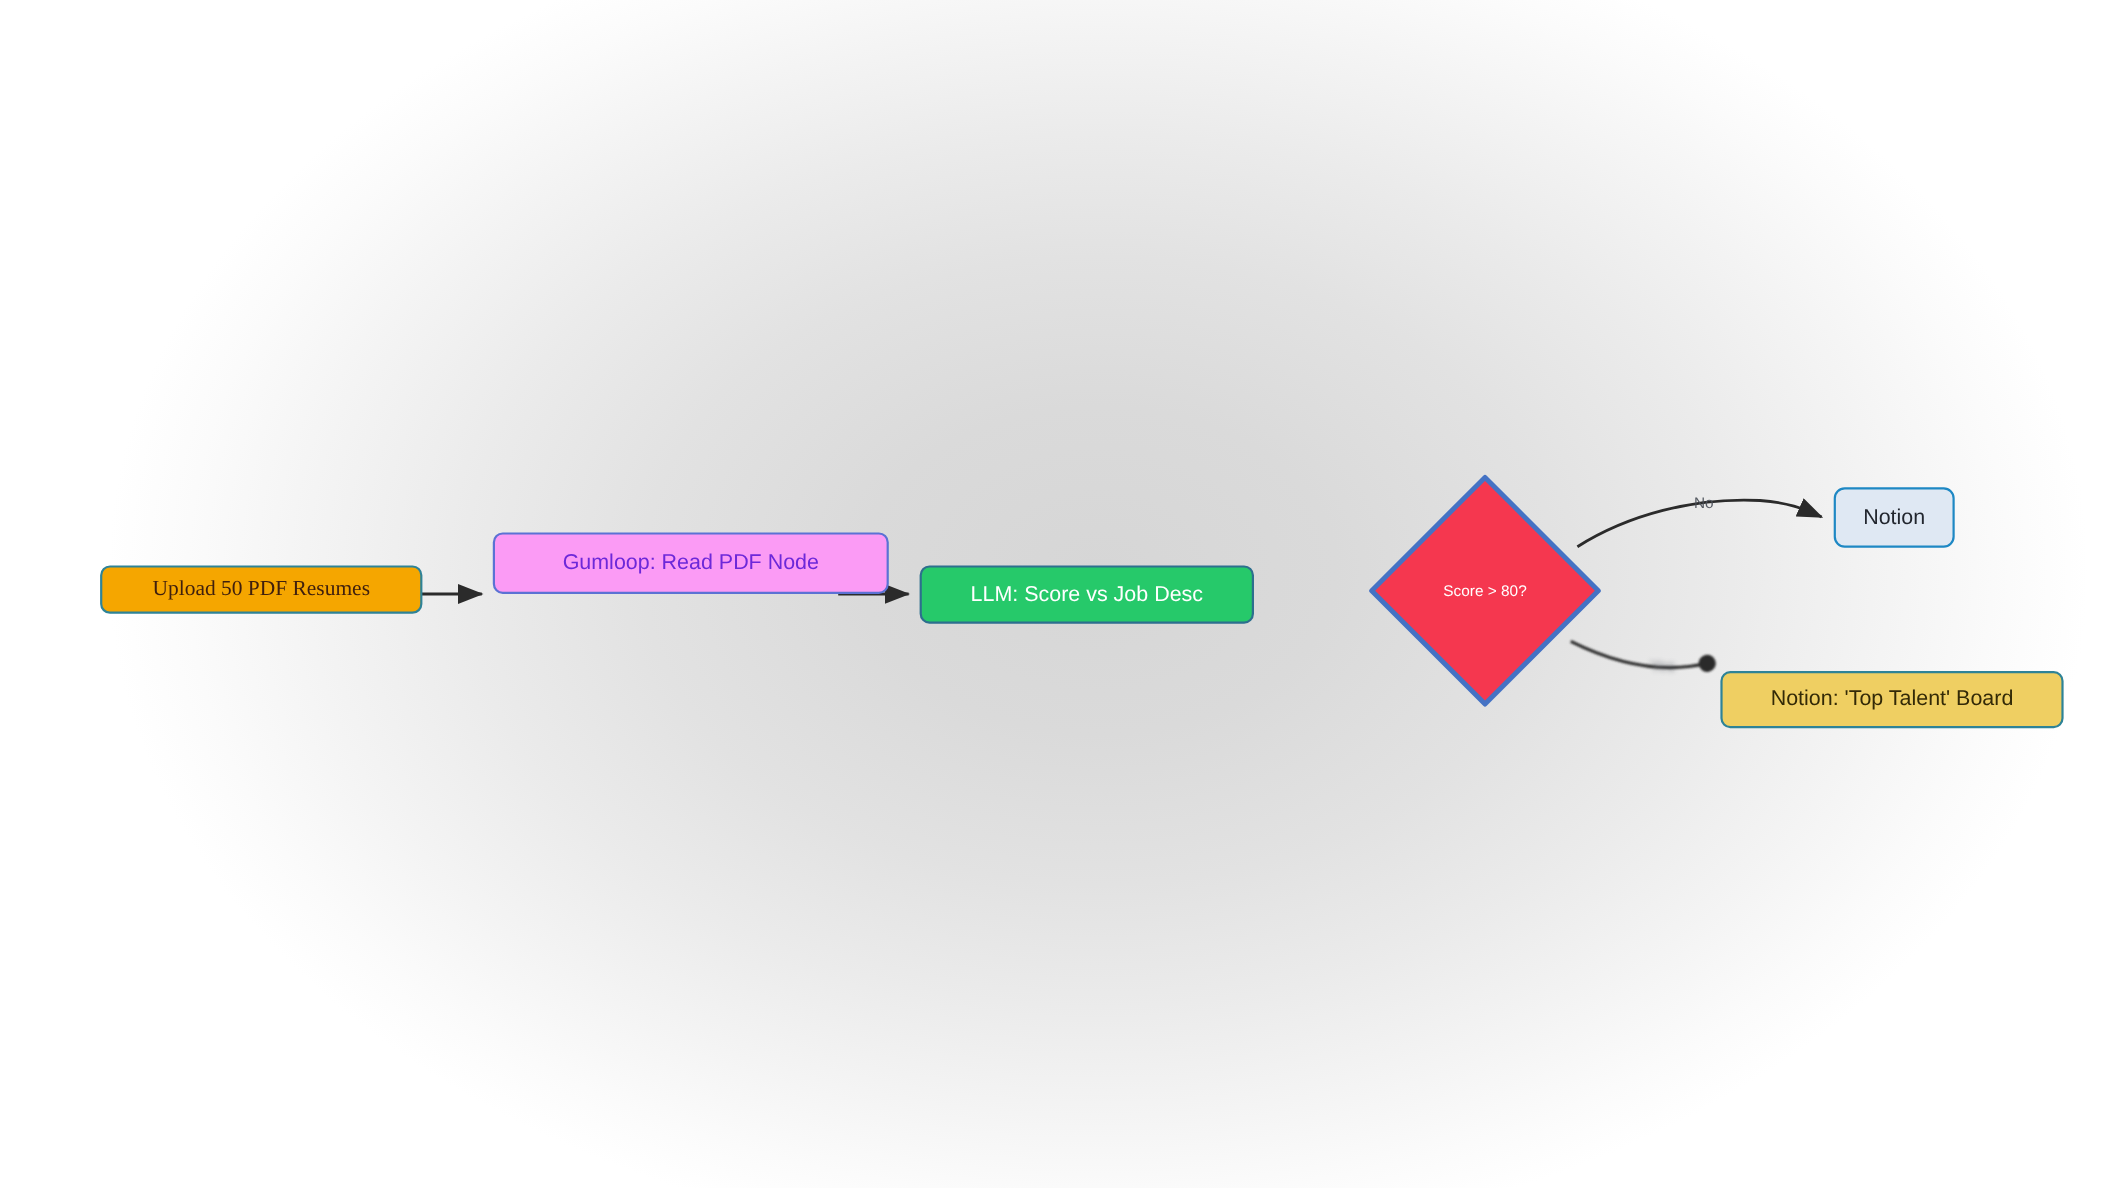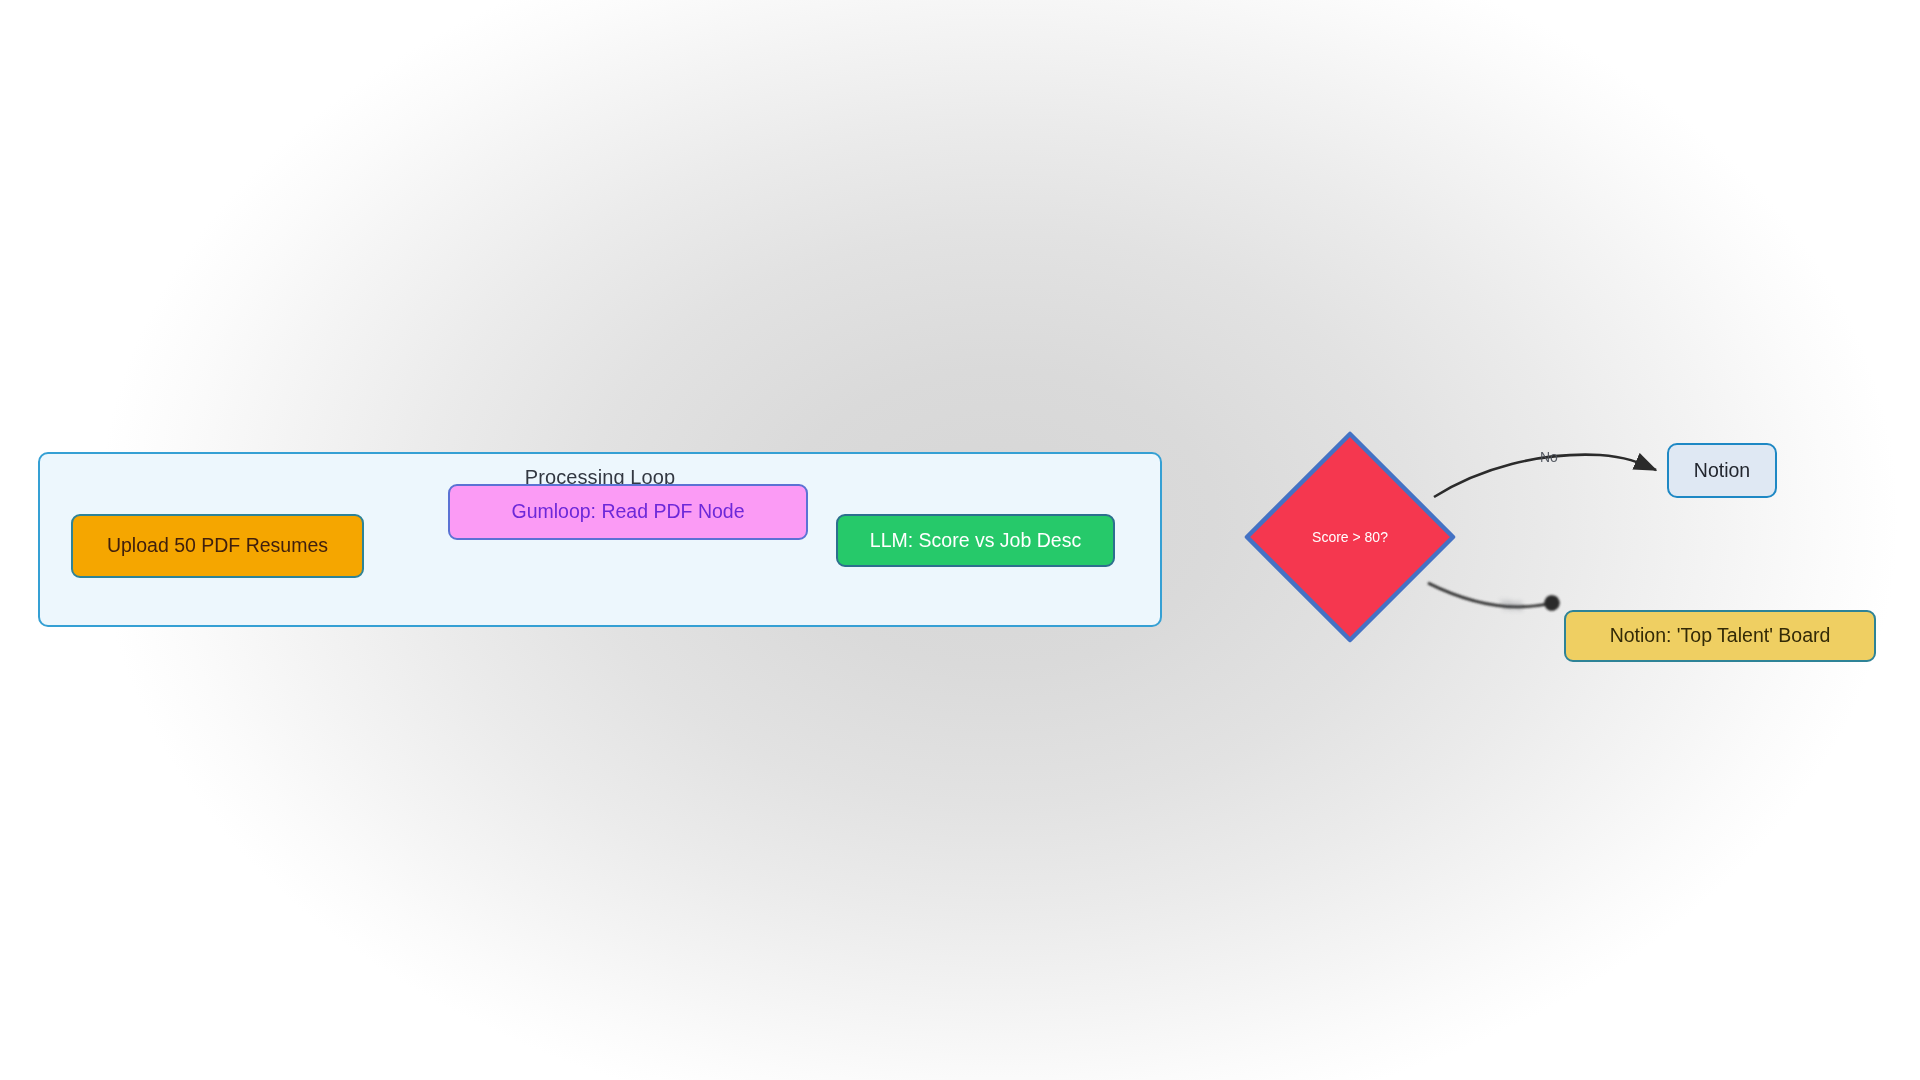--- a/index.html
+++ b/index.html
@@ -66,41 +66,42 @@
     display: flex;
     align-items: center;
     justify-content: center;
     border-radius: 9px;
     font-size: 19.5px;
     white-space: nowrap;
     line-height: 1;
   }
 
   .node-upload {
-    left: 71px;
+    left: 91px;
     top: 514px;
     width: 293px;
-    height: 64px;
+    height: 44px;
     background: #f5a600;
     border: 2.2px solid #2e8397;
     color: #40200d;
+    font-family: Liberation Serif, serif;
   }
   .node-gumloop {
     left: 448px;
     top: 484px;
     width: 360px;
     height: 56px;
     background: #fb9bf5;
     border: 2.2px solid #5b72d4;
     color: #6d28d9;
   }
   .node-llm {
     left: 836px;
     top: 514px;
-    width: 279px;
+    width: 304px;
     height: 53px;
     background: #26c96a;
     border: 2.2px solid #2d6f8e;
     color: #ffffff;
   }
   .node-archive {
     left: 1667px;
     top: 443px;
     width: 110px;
     height: 55px;
@@ -200,23 +201,20 @@
       <line x1="1122" y1="540" x2="1236" y2="540" stroke="#2b2b2b" stroke-width="2.4" marker-end="url(#arrowhead-soft)"></line>
     </g>
 
     <path d="M 1434 497 C 1480 468, 1540 452, 1600 455 C 1628 457, 1640 463, 1656 470" fill="none" stroke="#2b2b2b" stroke-width="2.6" marker-end="url(#arrowhead)"></path>
 
     <g filter="url(#smudge)">
       <path d="M 1428 583 C 1468 603, 1510 613, 1552 603" fill="none" stroke="#2b2b2b" stroke-width="2.8" marker-end="url(#dot-end)"></path>
     </g>
   </svg>
 
-  <div class="subgraph">
-    <div class="subgraph-title">Processing Loop</div>
-  </div>
 
   <div class="node node-upload">Upload 50 PDF Resumes</div>
 
   <div class="node node-gumloop">Gumloop: Read PDF Node</div>
 
   <div class="node node-llm">LLM: Score vs Job Desc</div>
 
   <div class="diamond-wrap">
     <svg class="diamond-shape" viewBox="0 0 214 214">
       <polygon points="107,4 210,107 107,210 4,107" fill="#f5374f" stroke="#4472c4" stroke-width="4.5" stroke-linejoin="round"></polygon>

